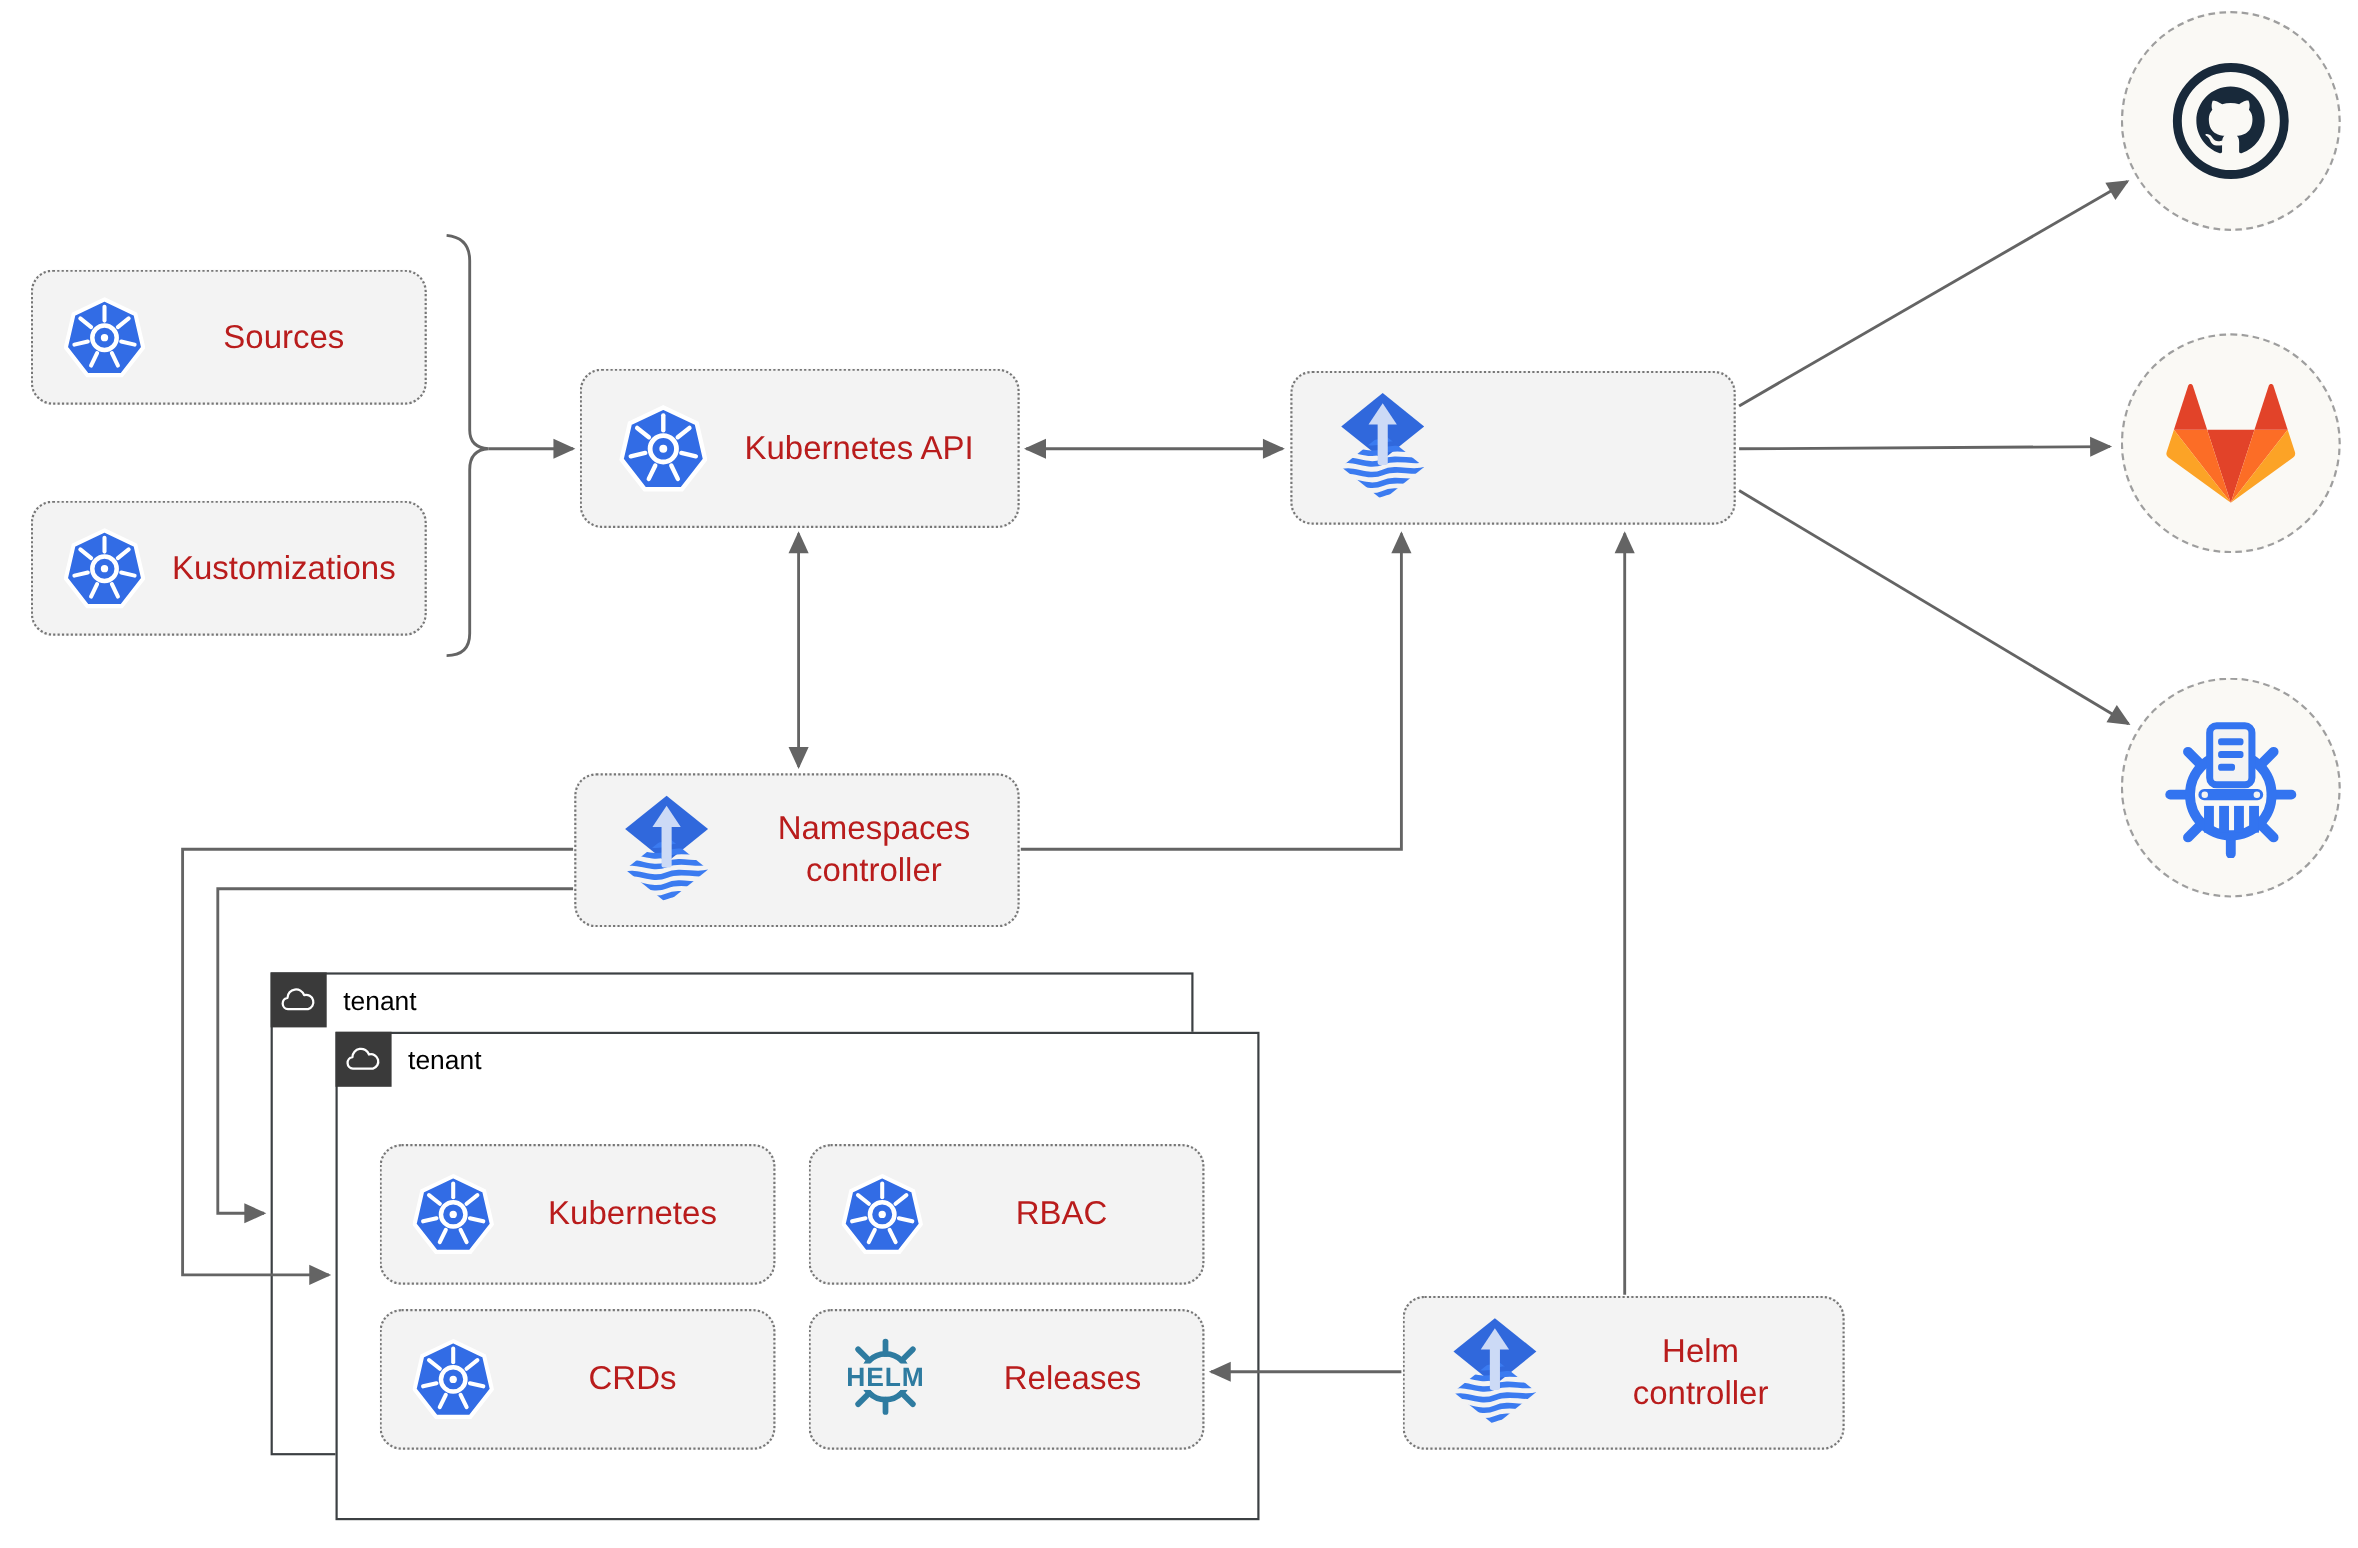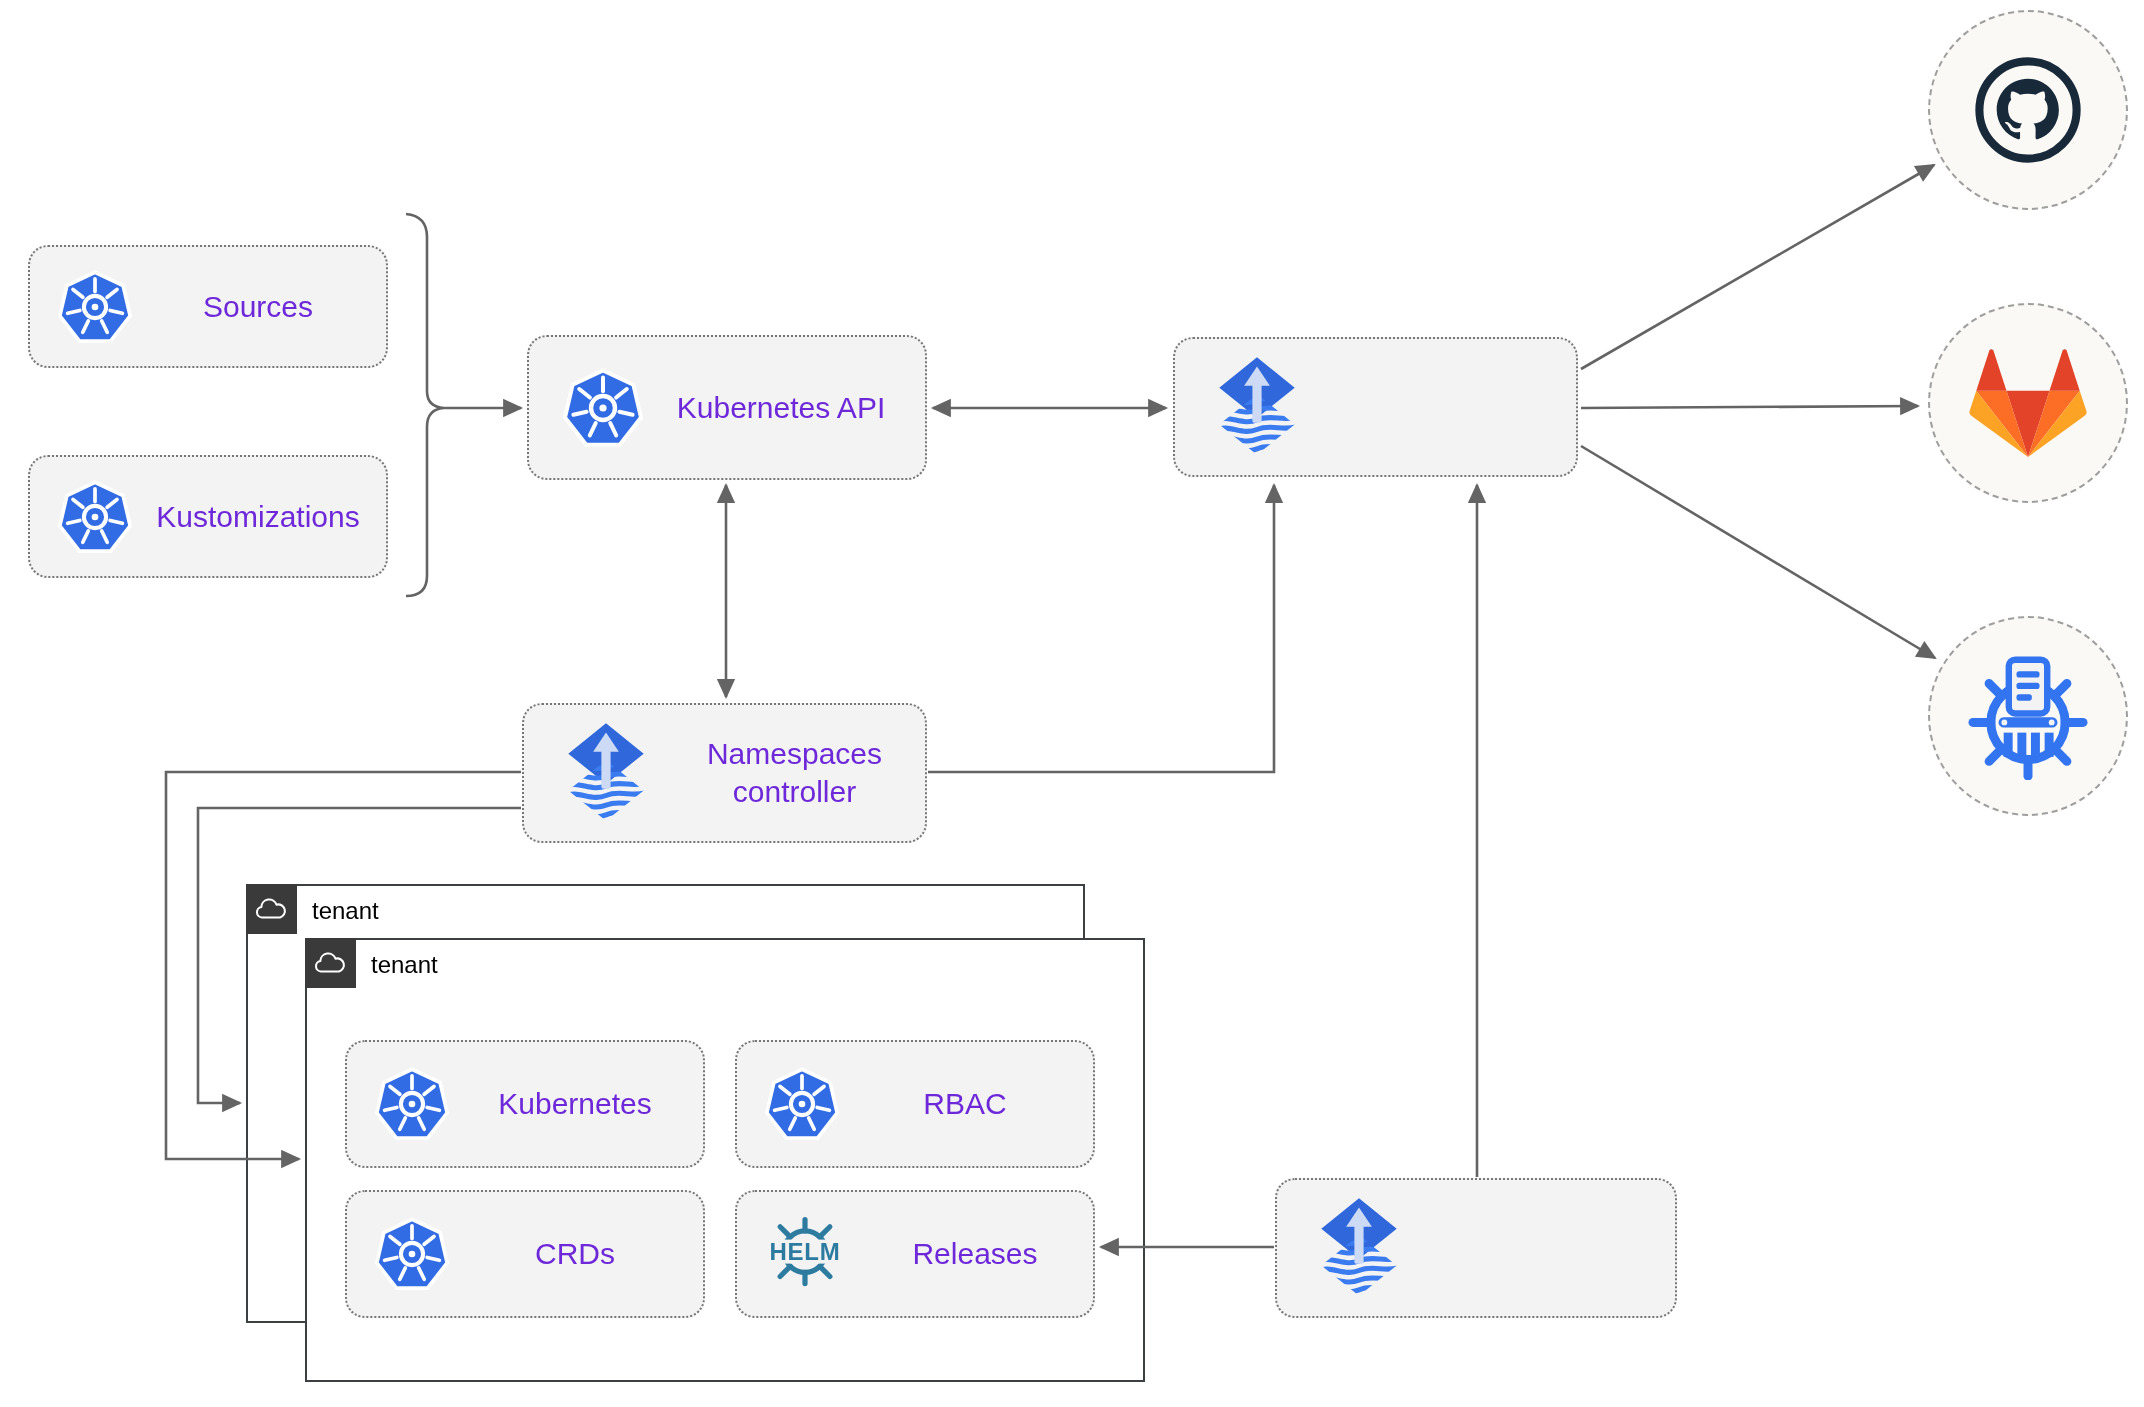--- a/index.html
+++ b/index.html
@@ -11,21 +11,21 @@
   .node {
     position:absolute; background:#f3f3f3; border:2px dotted #767676;
     border-radius:20px; box-sizing:border-box;
   }
   .node .icon {
     position:absolute; left:28px; top:50%; transform:translateY(-50%);
     display:block;
   }
   .node .lbl {
     position:absolute; left:108px; right:8px; top:50%; transform:translateY(-50%);
-    text-align:center; font-size:30px; color:#6d28d9; line-height:38px;
+    text-align:center; font-size:30px; color:#b91c1c; line-height:38px;
   }
   .node.ctrl .lbl { left:148px; }
   .node.ctrl .lbl .wrap { display:inline-block; max-width:180px; }
   
   .tenant {
     position:absolute; background:#ffffff; border:2.5px solid #3c4043;
     box-sizing:border-box;
   }
   .tenant .tab {
     position:absolute; left:-2.5px; top:-2.5px; width:51px; height:50px;
@@ -274,20 +274,21 @@
               <path d="M5,81.5 C20,73.5 33,87.5 50,80.5 C66,73.5 80,83.5 95,76.5"></path>
               <path d="M5,92 C20,84 33,98 50,91 C66,84 80,94 95,87"></path>
               <path d="M5,102.5 C20,94.5 33,108.5 50,101.5 C66,94.5 80,104.5 95,97.5"></path>
             </g>
     <g fill="#ccdaf6">
               <polygon points="50,12 64,33 36,33"></polygon>
               <rect x="45" y="31" width="10" height="42" rx="2"></rect>
             </g>
           </svg>
         </span>
+      <span class="lbl"><span class="wrap">Helm controller</span></span>
     </div>
 
     <div class="ext" style="left:1928px; top:10px;">
       <span>
           <svg width="108" height="108" viewBox="0 0 100 100">
     <circle cx="50" cy="50" r="45" fill="none" stroke="#18293a" stroke-width="7.5"></circle>
     <g transform="translate(21,21) scale(3.6)">
               <path fill="#18293a" d="M8 0C3.58 0 0 3.58 0 8c0 3.54 2.29 6.53 5.47 7.59.4.07.55-.17.55-.38 0-.19-.01-.82-.01-1.49-2.01.37-2.53-.49-2.69-.94-.09-.23-.48-.94-.82-1.13-.28-.15-.68-.52-.01-.53.63-.01 1.08.58 1.23.82.72 1.21 1.87.87 2.33.66.07-.52.28-.87.51-1.07-1.78-.2-3.64-.89-3.64-3.95 0-.87.31-1.59.82-2.15-.08-.2-.36-1.02.08-2.12 0 0 .67-.21 2.2.82.64-.18 1.32-.27 2-.27s1.36.09 2 .27c1.53-1.04 2.2-.82 2.2-.82.44 1.1.16 1.92.08 2.12.51.56.82 1.27.82 2.15 0 3.07-1.87 3.75-3.65 3.95.29.25.54.73.54 1.48 0 1.07-.01 1.93-.01 2.2 0 .21.15.46.55.38A8.01 8.01 0 0 0 16 8c0-4.42-3.58-8-8-8z"></path>
             </g>
           </svg>

